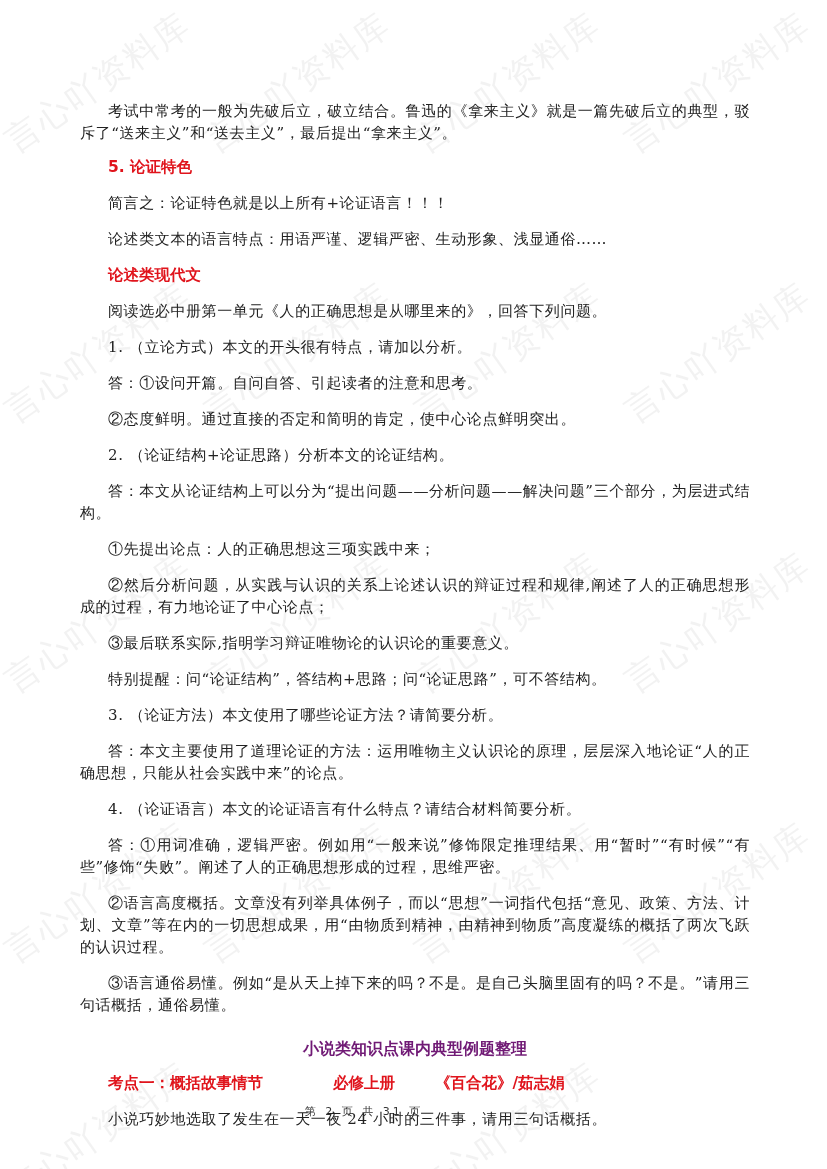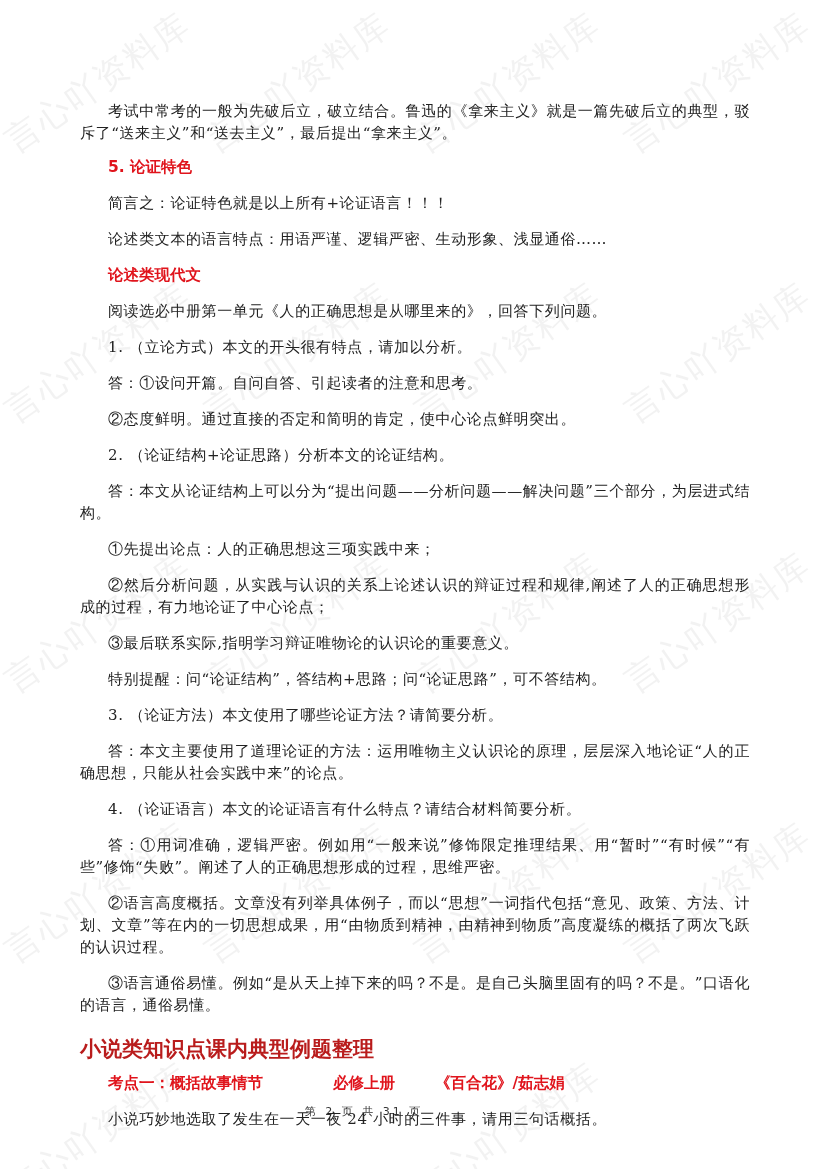--- a/index.html
+++ b/index.html
@@ -9,22 +9,22 @@
   .wm { position: absolute; font-family: "DejaVu Sans", sans-serif; font-size: 34px;
         color: rgba(150,150,150,0.12); transform: rotate(-35deg); white-space: nowrap;
         letter-spacing: 2px; }
   .page { position: absolute; left: 80px; top: 100px; width: 670px; z-index: 1; }
   .p { font-size: 15px; line-height: 22px; margin: 0 0 14px 0; text-align: justify;
        letter-spacing: 0.6px; }
   .p.indent { text-indent: 28px; }
   .p.block { padding-left: 28px; }
   .h-red { color: #e0141c; font-family: "DejaVu Sans", sans-serif; font-weight: bold;
            font-size: 15.5px; line-height: 22px; margin: 0 0 14px 0; padding-left: 28px; }
-  .h-center { color: #b91c1c; font-family: "DejaVu Sans", sans-serif; font-weight: bold;
-              font-size: 21px; line-height: 22px; margin: 22px 0 12px 0; }
+  .h-center { color: #701a75; font-family: "DejaVu Sans", sans-serif; font-weight: bold;
+              font-size: 16px; line-height: 22px; text-align: center; margin: 22px 0 12px 0; }
   .kaodian { display: flex; gap: 12px; }
   .kaodian span { white-space: pre; }
   .footer { position: absolute; top: 1104px; left: 0; width: 728px; text-align: center;
             font-family: "DejaVu Sans", sans-serif; font-size: 11px; color: #333; letter-spacing: 3px; z-index: 1; }
 </style>
 </head>
 <body>
 
 <div class="watermark-layer">
   <div class="wm" style="left:-10px;top:60px">言心吖资料库</div>
@@ -67,21 +67,21 @@
   <p class="p indent">②然后分析问题，从实践与认识的关系上论述认识的辩证过程和规律,阐述了人的正确思想形成的过程，有力地论证了中心论点；</p>
   <p class="p block">③最后联系实际,指明学习辩证唯物论的认识论的重要意义。</p>
   <p class="p block">特别提醒：问“论证结构”，答结构+思路；问“论证思路”，可不答结构。</p>
 
   <p class="p block">3. （论证方法）本文使用了哪些论证方法？请简要分析。</p>
   <p class="p indent">答：本文主要使用了道理论证的方法：运用唯物主义认识论的原理，层层深入地论证“人的正确思想，只能从社会实践中来”的论点。</p>
 
   <p class="p block">4. （论证语言）本文的论证语言有什么特点？请结合材料简要分析。</p>
   <p class="p indent">答：①用词准确，逻辑严密。例如用“一般来说”修饰限定推理结果、用“暂时”“有时候”“有些”修饰“失败”。阐述了人的正确思想形成的过程，思维严密。</p>
   <p class="p indent">②语言高度概括。文章没有列举具体例子，而以“思想”一词指代包括“意见、政策、方法、计划、文章”等在内的一切思想成果，用“由物质到精神，由精神到物质”高度凝练的概括了两次飞跃的认识过程。</p>
-  <p class="p indent">③语言通俗易懂。例如“是从天上掉下来的吗？不是。是自己头脑里固有的吗？不是。”口语化的语言，通俗易懂。</p>
+  <p class="p indent">③语言通俗易懂。例如“是从天上掉下来的吗？不是。是自己头脑里固有的吗？不是。”请用三句话概括，通俗易懂。</p>
 
   <div class="h-center">小说类知识点课内典型例题整理</div>
   <div class="h-red kaodian">
     <span>考点一：概括故事情节</span>
     <span style="width:46px"></span>
     <span>必修上册</span>
     <span style="width:16px"></span>
     <span>《百合花》/茹志娟</span>
   </div>
   <p class="p block">小说巧妙地选取了发生在一天一夜 24 小时的三件事，请用三句话概括。</p>

